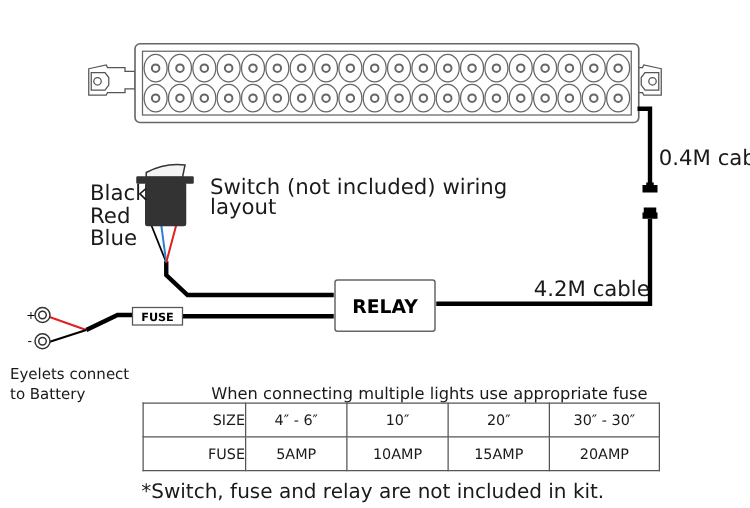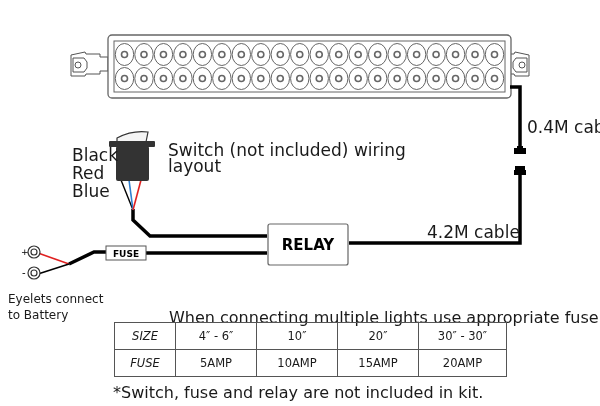--- a/index.html
+++ b/index.html
@@ -1,24 +1,24 @@
 <!DOCTYPE html>
 <html><head>
 <meta charset="utf-8">
 <style>
   html, body { margin: 0; padding: 0; background: #ffffff; }
   body { width: 600px; height: 406px; position: relative; overflow: hidden;
          font-family: "DejaVu Sans", "Liberation Sans", sans-serif; color: #1a1a1a; }
   #diagram { position: absolute; left: 0; top: 0; }
   .lbl { position: absolute; font-size: 17px; line-height: 14px; color: #1a1a1a; white-space: nowrap; }
-  #fuse-title { position: absolute; left: 169px; top: 308px; font-size: 16px; white-space: nowrap; }
+  #fuse-title { position: absolute; left: 169px; top: 308px; font-size: 13px; white-space: nowrap; }
   table.fuse { position: absolute; left: 114px; top: 322px; border-collapse: collapse;
                font-size: 11.5px; }
   table.fuse td { border: 1.3px solid #555; height: 26px; text-align: center; padding: 0; }
-  table.fuse td.hdr { text-align: center; width: 60px; font-style: italic; }
+  table.fuse td.hdr { text-align: right; padding-left: 21px; width: 60px; }
   table.fuse td.c { width: 80px; }
   table.fuse td.c.last { width: 87px; }
   #footnote { position: absolute; left: 113px; top: 383px; font-size: 16px; white-space: nowrap; }
 </style>
 </head>
 <body>
 
 <svg id="diagram" width="600" height="406" viewBox="0 0 600 406">
 
   <g>

